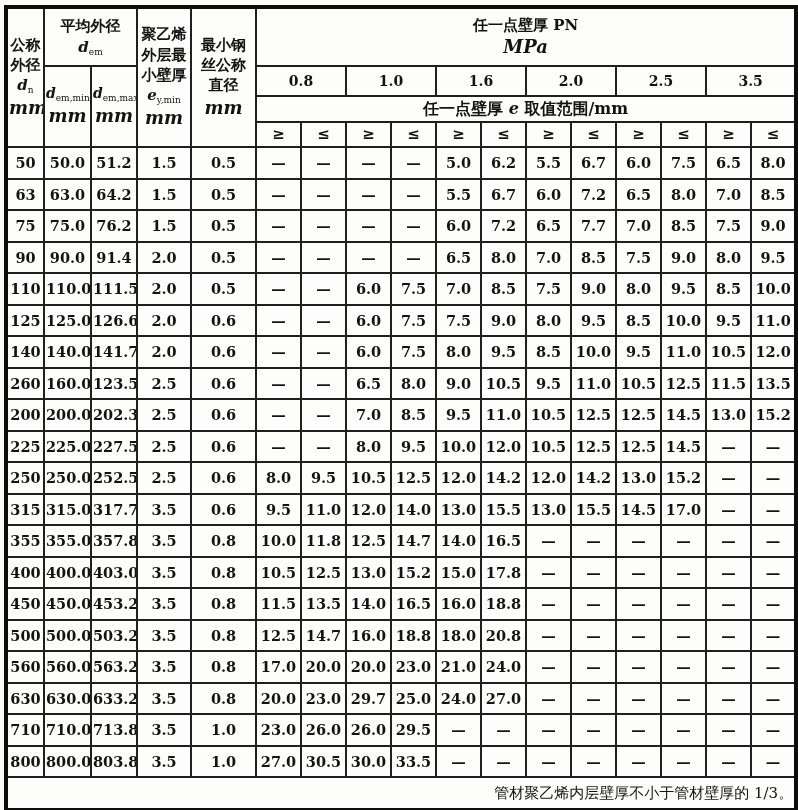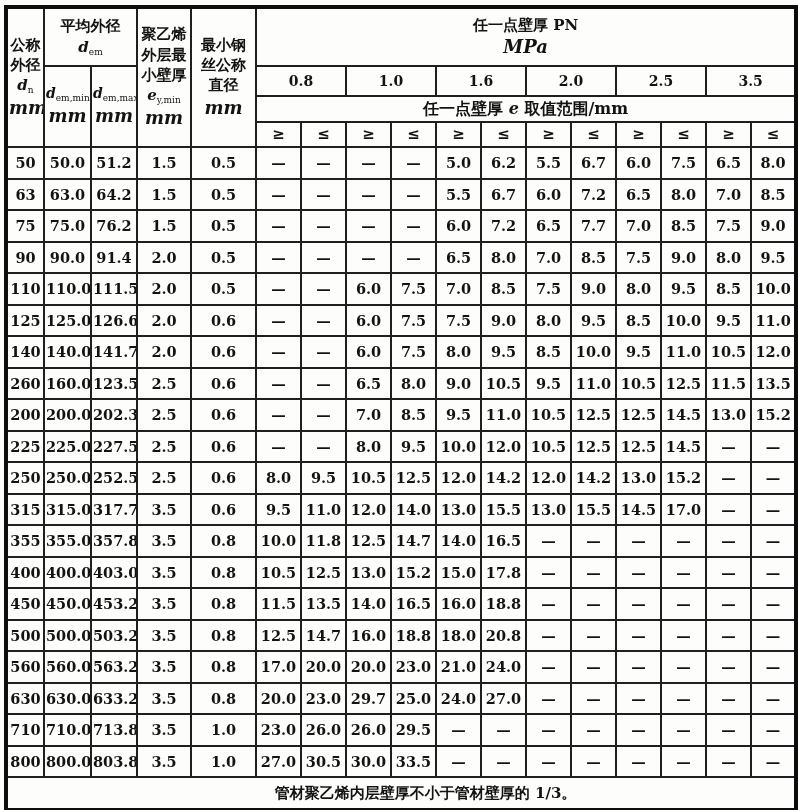--- a/index.html
+++ b/index.html
@@ -63,22 +63,22 @@
 
   .spec tbody td {
     height: 29.5px;
     font-size: 14.5px;
     font-weight: bold;
     white-space: nowrap;
   }
   .spec tfoot td {
     height: 30px;
     font-size: 15px;
-    font-weight: bold;
-    text-align: center;
+    font-weight: normal;
+    text-align: right;
     padding-left: 50px;
   }
 </style>
 </head>
 <body>
 
 <div class="page">
   <table class="spec">
     <colgroup>
       <col class="c-dn">

